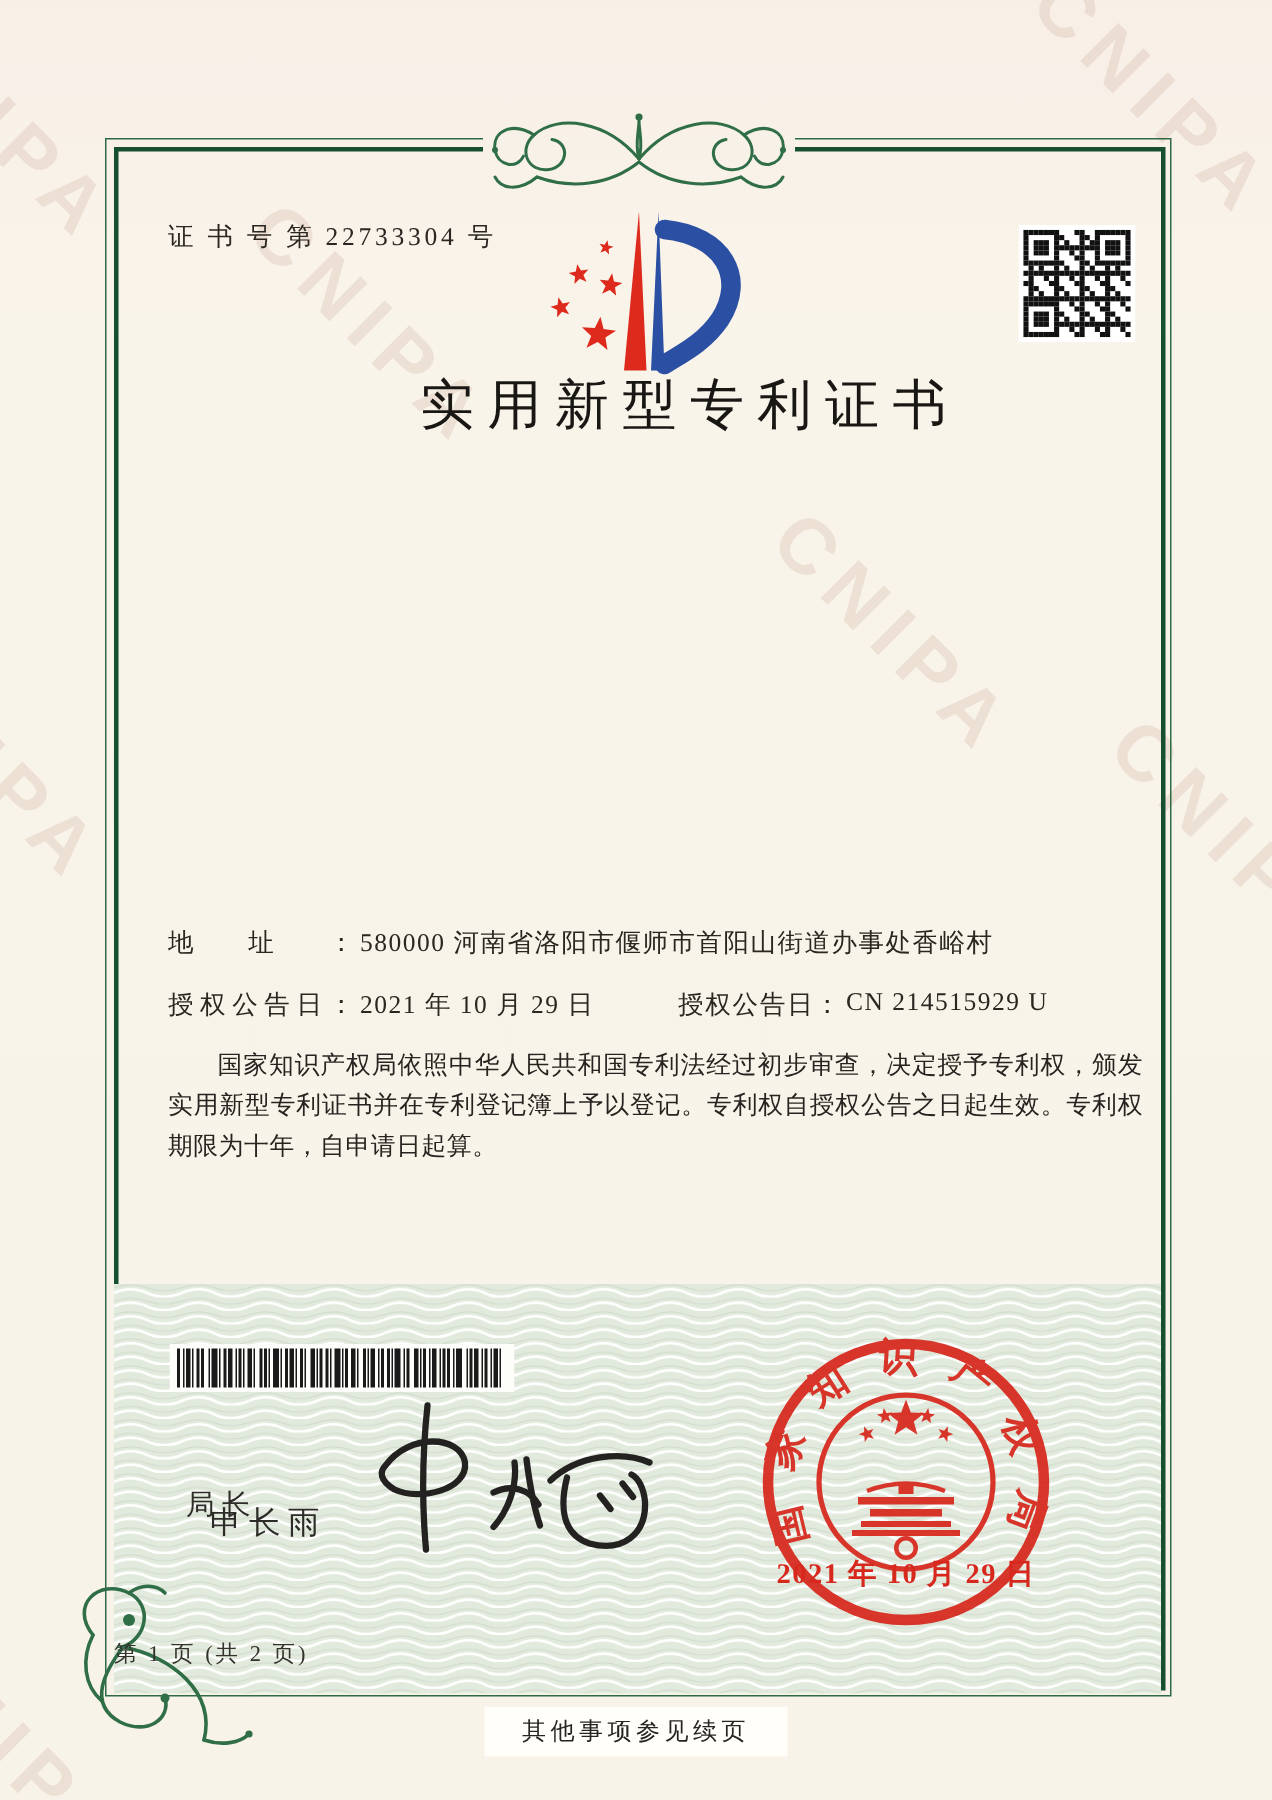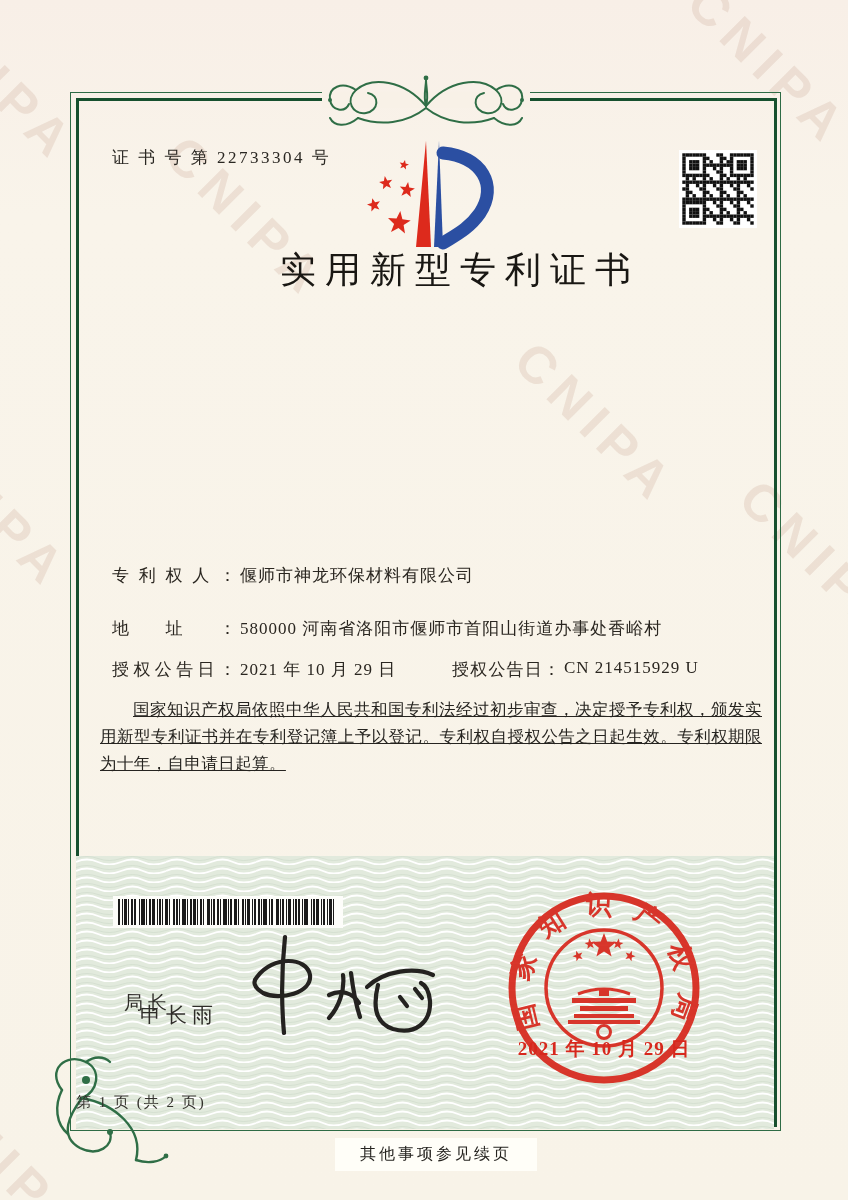--- a/index.html
+++ b/index.html
@@ -22,33 +22,33 @@
       font-size:36px;font-weight:400;letter-spacing:9px;color:#191713;padding-left:36px;}
   
   .field-row{position:absolute;left:112px;width:660px;height:26px;font-size:17px;color:#2a2620;white-space:nowrap;}
   .flabel{display:inline-block;width:124px;text-align:justify;text-align-last:justify;vertical-align:top;}
   .fvalue{margin-left:4px;letter-spacing:1px;}
   .fgroup2{position:absolute;left:340px;top:0;}
   .fgroup2 .flabel{width:108px;}
   
   .body-text{position:absolute;left:100px;top:696px;width:662px;font-size:16.5px;
       line-height:27px;color:#262420;text-align:justify;letter-spacing:.4px;}
-  .body-text p{margin:0 0 3px 0;text-indent:2em;text-decoration:underline;}
+  .body-text p{margin:0 0 3px 12px;text-indent:2em;}
   
   .wave-section{position:absolute;left:76px;top:856px;width:698px;height:273px;}
   .sig-role{position:absolute;left:124px;top:966px;font-family:"Liberation Sans","DejaVu Sans",sans-serif;
       font-size:19px;letter-spacing:5px;color:#2e2c28;font-weight:500;margin-top:24px;}
   .sig-name{position:absolute;left:140px;top:1001px;font-family:"Liberation Sans","DejaVu Sans",sans-serif;
       font-size:21px;letter-spacing:5px;color:#2e2c28;font-weight:500;}
   .seal-date{position:absolute;left:504px;top:1036px;width:200px;text-align:center;
       font-size:19px;font-weight:700;color:#d7281d;letter-spacing:1px;}
   .page-info{position:absolute;left:76px;top:1093px;width:698px;text-align:left;
       font-size:15px;letter-spacing:2px;color:#33312c;}
   .cont-note{position:absolute;left:424px;top:1138px;transform:translateX(-50%);
-      background:#fffef8;padding:6px 25px;font-size:16px;letter-spacing:3px;color:#262420;white-space:nowrap;margin-left:12px;}
+      background:#fffef8;padding:6px 25px;font-size:16px;letter-spacing:3px;color:#262420;white-space:nowrap;}
 </style>
 </head>
 <body>
 
 <div class="page">
 
   <span class="wm" style="left:-55px;top:-12px">CNIPA</span>
   <span class="wm" style="left:196px;top:124px">CNIPA</span>
   <span class="wm" style="left:718px;top:-28px">CNIPA</span>
   <span class="wm" style="left:545px;top:330px">CNIPA</span>
@@ -371,23 +371,20 @@
         <rect x="37.3" y="71.3" width="3.4" height="3.4"></rect>
         <rect x="40.699999999999996" y="71.3" width="3.4" height="3.4"></rect>
         <rect x="54.3" y="71.3" width="3.4" height="3.4"></rect>
         <rect x="57.699999999999996" y="71.3" width="3.4" height="3.4"></rect>
         <rect x="71.3" y="71.3" width="3.4" height="3.4"></rect>
       </g>
   </svg>
 
   <div class="title">实用新型专利证书</div>
 
-  <div class="field-row" style="top:564px">
-    <span class="flabel">专利权人：</span><span class="fvalue">偃师市神龙环保材料有限公司</span>
-  </div>
   <div class="field-row" style="top:617px">
     <span class="flabel">地址：</span><span class="fvalue">580000  河南省洛阳市偃师市首阳山街道办事处香峪村</span>
   </div>
   <div class="field-row" style="top:658px">
     <span class="flabel">授权公告日：</span><span class="fvalue">2021 年 10 月 29 日</span>
     <span class="fgroup2">
       <span class="flabel">授权公告日：</span><span class="fvalue">CN 214515929 U</span>
     </span>
   </div>
 

